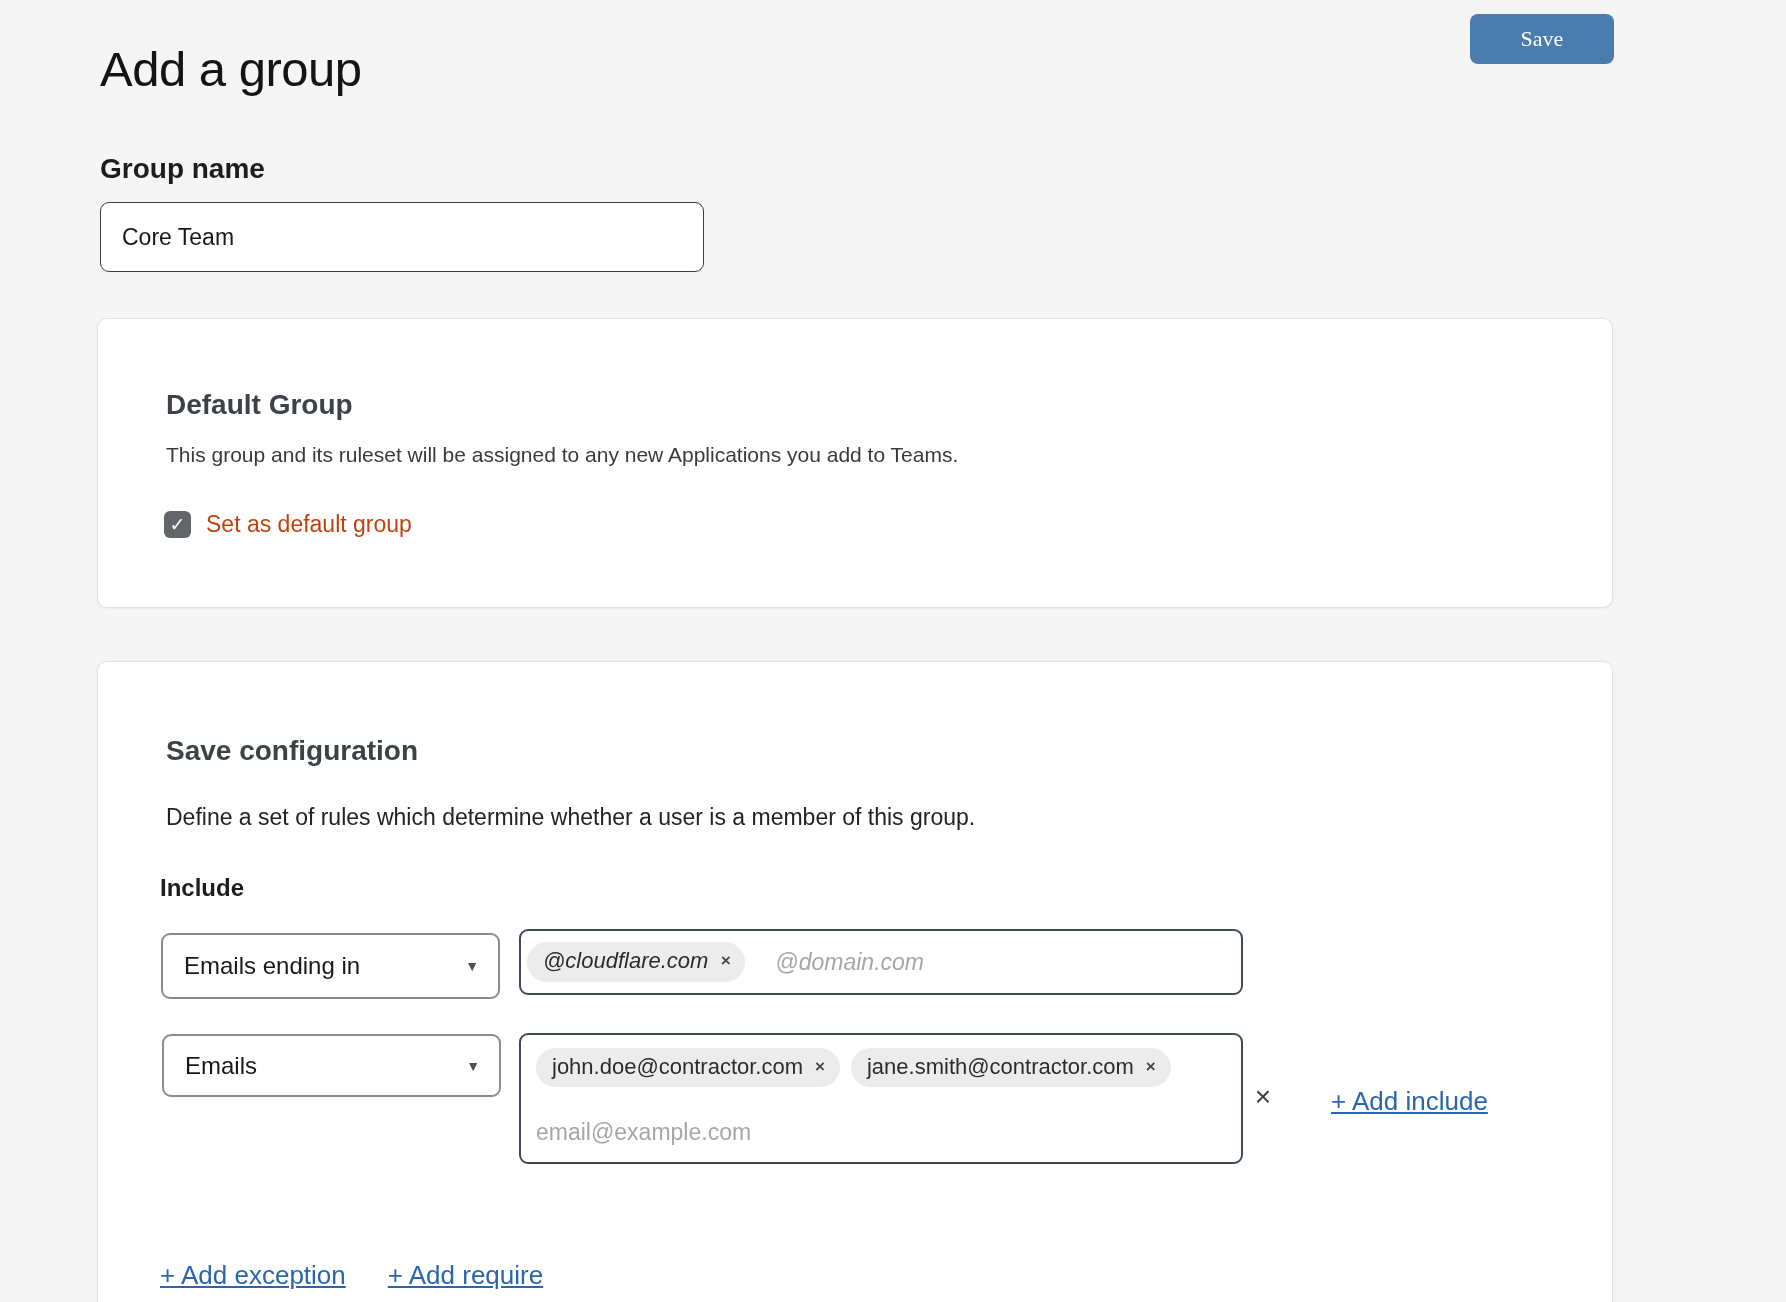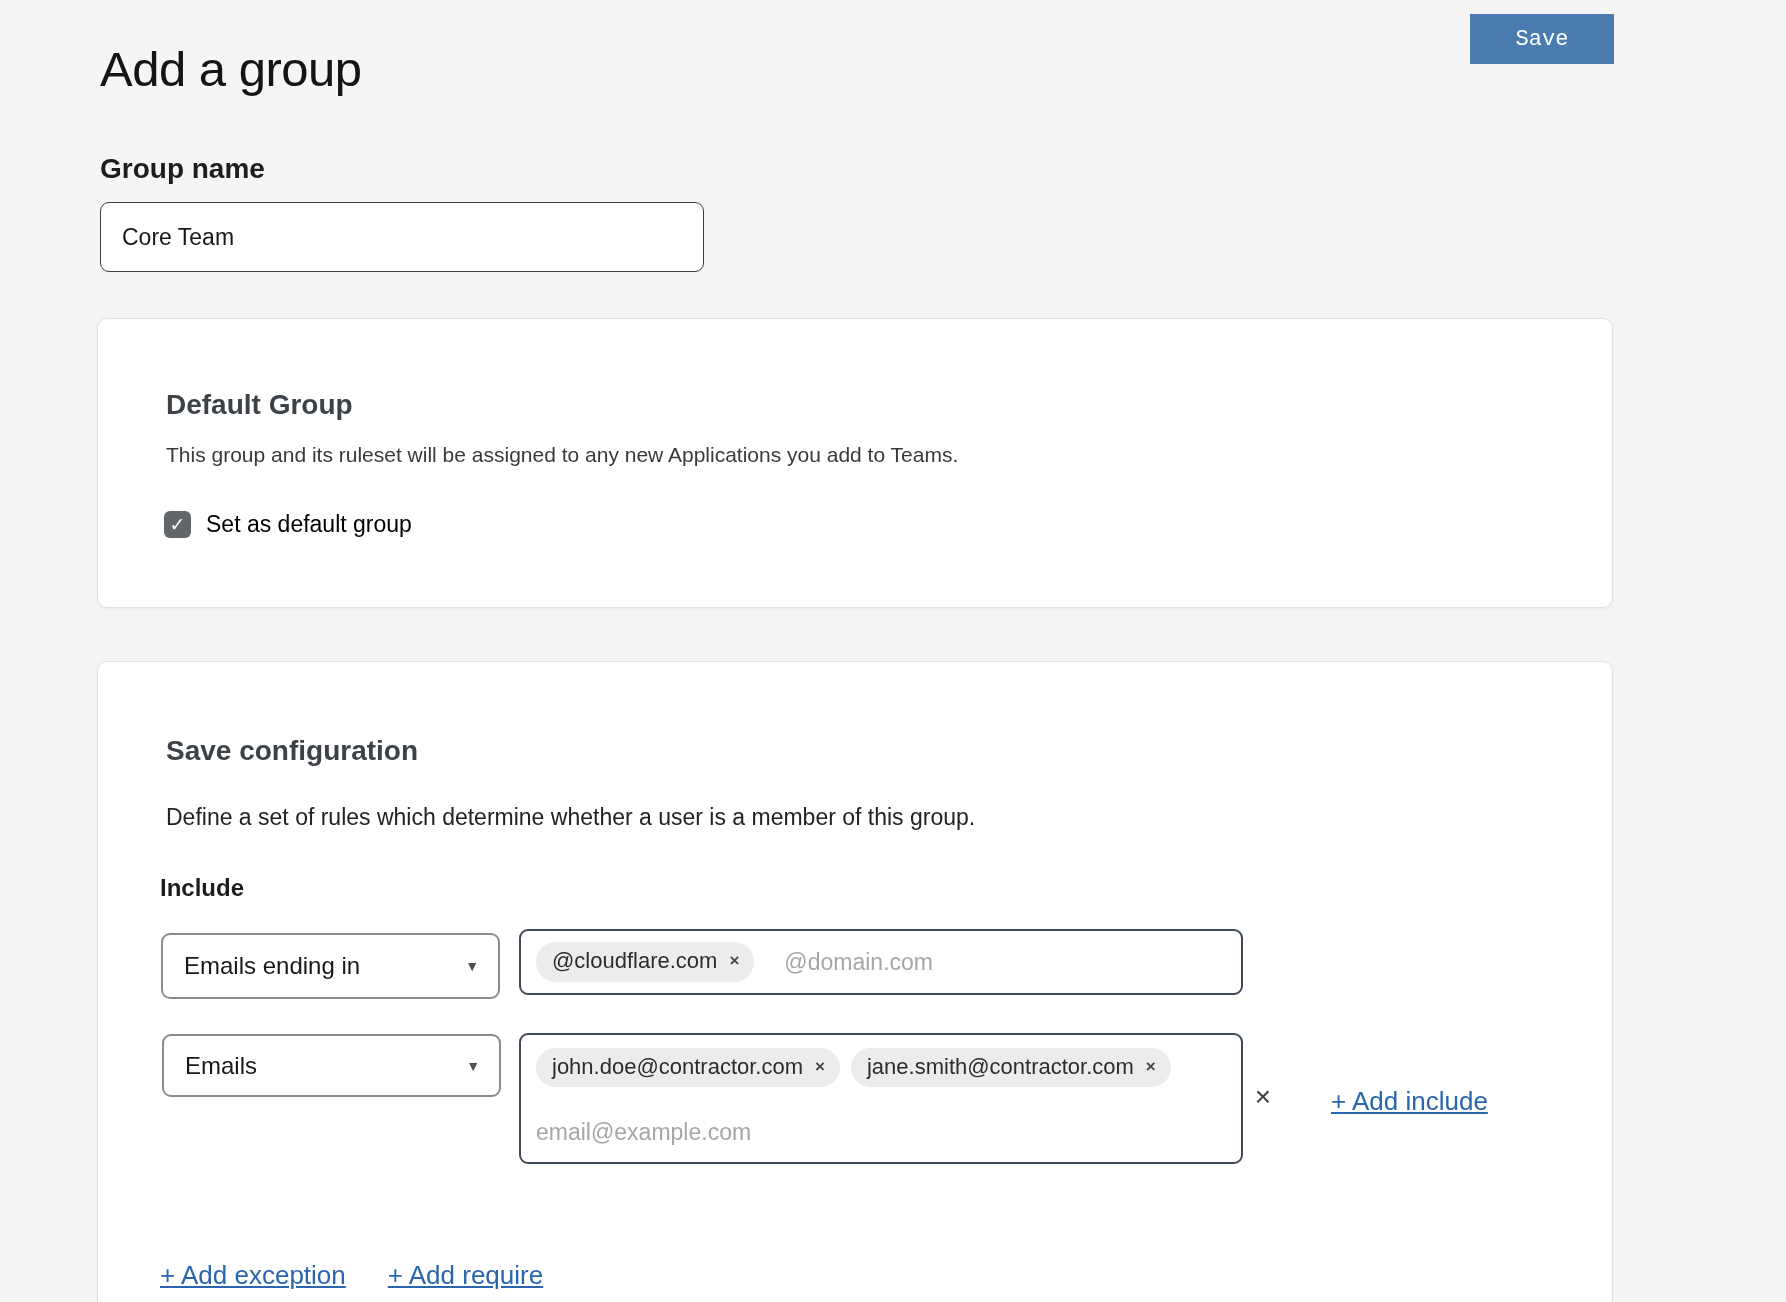--- a/index.html
+++ b/index.html
@@ -18,22 +18,22 @@
     background:var(--page-bg);
     font-family:"Liberation Sans","DejaVu Sans",sans-serif;
     color:#1a1a1a;
   }
   .page-title{
     position:absolute;left:100px;top:8px;
     font-size:49px;font-weight:300;color:#141414;letter-spacing:-0.5px;
   }
   .save-btn{
     position:absolute;left:1470px;top:14px;width:144px;height:50px;
-    background:var(--accent-blue);color:#ffffff;border:none;border-radius:0;
-    font-size:22px;font-family:Liberation Mono, monospace;cursor:pointer;
+    background:var(--accent-blue);color:#ffffff;border:none;border-radius:8px;
+    font-size:22px;font-family:Liberation Serif, serif;cursor:pointer;
   }
   .group-name-label{
     position:absolute;left:100px;top:153px;
     font-size:28px;font-weight:700;color:#1d1d1f;
   }
   .name-input{
     position:absolute;left:100px;top:202px;width:604px;height:70px;
     border:1.5px solid #3d3d3d;border-radius:9px;background:#fff;
     font-size:23px;color:#17181a;padding:0 21px;font-family:inherit;
   }
@@ -53,41 +53,41 @@
   .card-default .card-desc{top:124px;font-size:21px;color:#3a3a3a;}
   .checkbox-row{
     position:absolute;left:66px;top:192px;
     display:flex;align-items:center;gap:15px;cursor:pointer;
   }
   .checkbox{
     width:27px;height:27px;border-radius:6px;background:var(--checkbox-bg);
     display:flex;align-items:center;justify-content:center;flex:none;
   }
   .checkbox .check{color:#fff;font-size:19px;font-weight:700;line-height:1;}
-  .checkbox-label{font-size:23px;color:#000000;}
+  .checkbox-label{font-size:23px;color:#c2410c;}
   .card-config .card-title{top:73px;}
   .card-config .card-desc{top:142px;font-size:23px;color:#232323;}
   .include-label{
     position:absolute;left:62px;top:212px;
     font-size:24px;font-weight:700;color:#1d1d1f;
   }
   .dd{
     position:absolute;width:339px;background:#fff;
     border:2px solid #8c8c8c;border-radius:9px;
     display:flex;align-items:center;justify-content:space-between;
     padding:0 19px 0 21px;font-size:24px;color:#18181a;cursor:pointer;
   }
   .dd-1{left:63px;top:271px;height:66px;}
   .dd-2{left:64px;top:372px;height:63px;gap:19px;}
   .caret{font-size:14px;color:#4d5156;}
   .tag-input{
     position:absolute;width:724px;background:#fff;
     border:2px solid var(--input-border-dark);border-radius:9px;cursor:text;
   }
-  .ti-1{left:421px;top:267px;height:66px;display:flex;align-items:center;padding:0 15px;gap:30px;}
+  .ti-1{left:421px;top:267px;height:66px;display:flex;align-items:center;padding:0 6px;gap:30px;font-style:italic;}
   .ti-2{
     left:421px;top:371px;height:131px;padding:13px 15px 16px;
     display:flex;flex-direction:column;justify-content:space-between;align-items:flex-start;
   }
   .chips{display:flex;gap:11px;}
   .chip{
     background:var(--chip-bg);border-radius:999px;padding:7px 15px 8px 16px;
     font-size:22px;color:#2c2c2e;display:inline-flex;align-items:center;gap:12px;
     line-height:1.1;white-space:nowrap;
   }

